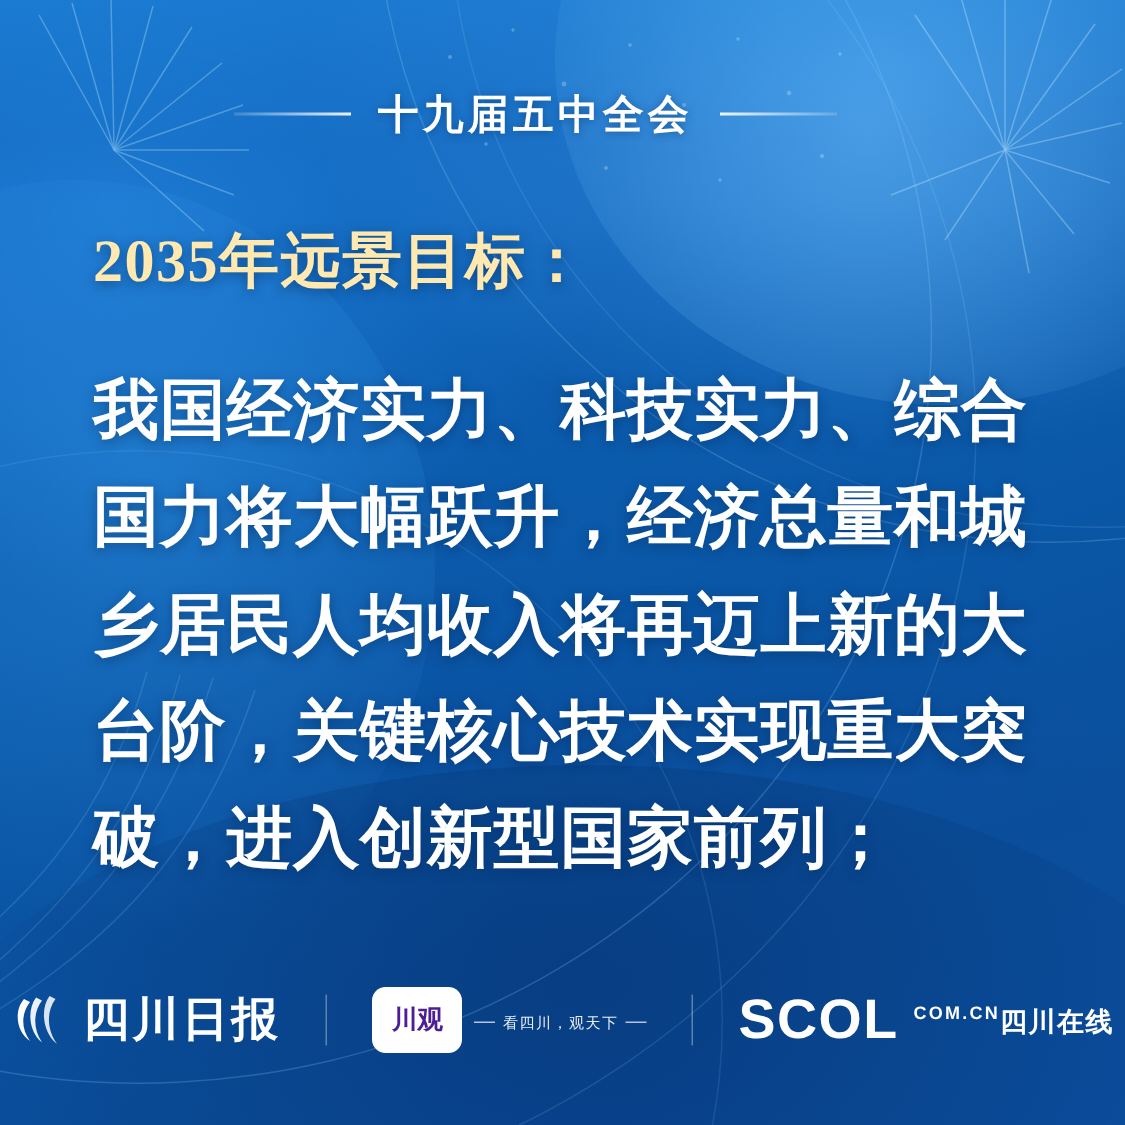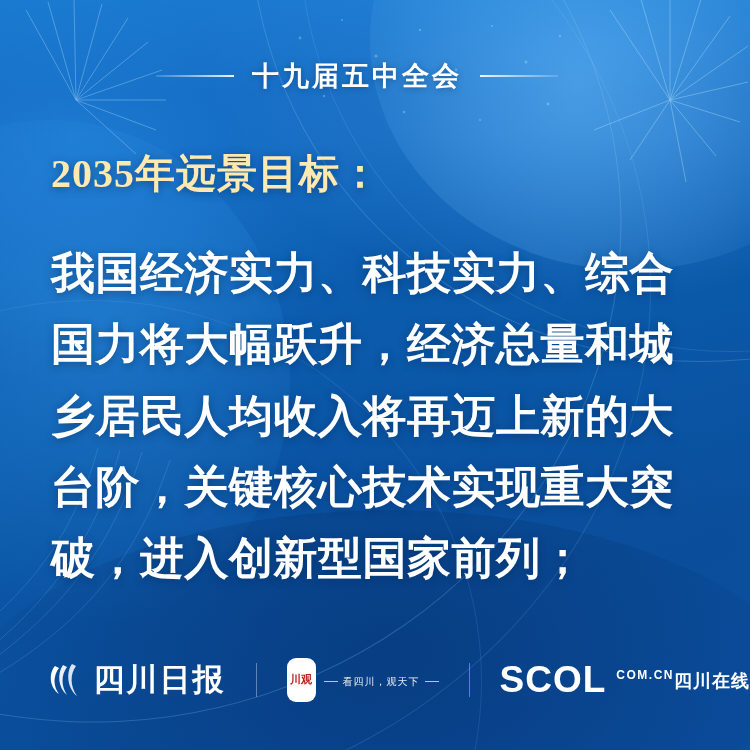--- a/index.html
+++ b/index.html
@@ -76,21 +76,21 @@
     letter-spacing: 3px;
     font-family: "Liberation Sans", sans-serif;
     white-space: nowrap;
     text-shadow: 0 1px 6px rgba(0,40,90,0.45);
   }
 
   
   .content {
     position: absolute;
     top: 150px;
-    left: 51px;
+    left: 62px;
     width: 630px;
   }
   .headline {
     color: #ffe9b0;
     font-size: 40px;
     font-weight: bold;
     letter-spacing: 1px;
     line-height: 1.2;
     text-shadow: 0 2px 8px rgba(0,35,80,0.5);
     font-family: "Liberation Serif", serif;
@@ -107,21 +107,21 @@
   }
 
   
   .footer {
     position: absolute;
     left: 0;
     bottom: 48px;
     width: 750px;
     display: flex;
     align-items: center;
-    justify-content: flex-end;
+    justify-content: center;
     gap: 30px;
   }
   .logo {
     display: flex;
     align-items: center;
     gap: 8px;
     color: #ffffff;
   }
   .logo-divider {
     width: 1px;
@@ -133,29 +133,29 @@
     display: block;
   }
   .logo-scdaily-text {
     font-family: "Liberation Serif", serif;
     font-size: 31px;
     font-weight: bold;
     letter-spacing: 2px;
     color: #ffffff;
   }
   .logo-chuanguan-badge {
-    width: 29px; height: 44px;
+    width: 60px; height: 44px;
     border-radius: 9px;
     background: #ffffff;
-    color: #b91c1c;
-    display: flex;
-    align-items: center;
-    justify-content: center;
-    font-family: "Liberation Serif", serif;
-    font-size: 11px;
+    color: #4c1d95;
+    display: flex;
+    align-items: center;
+    justify-content: center;
+    font-family: "Liberation Serif", serif;
+    font-size: 17px;
     font-weight: bold;
     line-height: 1.05;
     text-align: center;
     letter-spacing: 0;
   }
   .logo-chuanguan-wrap {
     display: flex;
     flex-direction: column;
     justify-content: center;
   }

